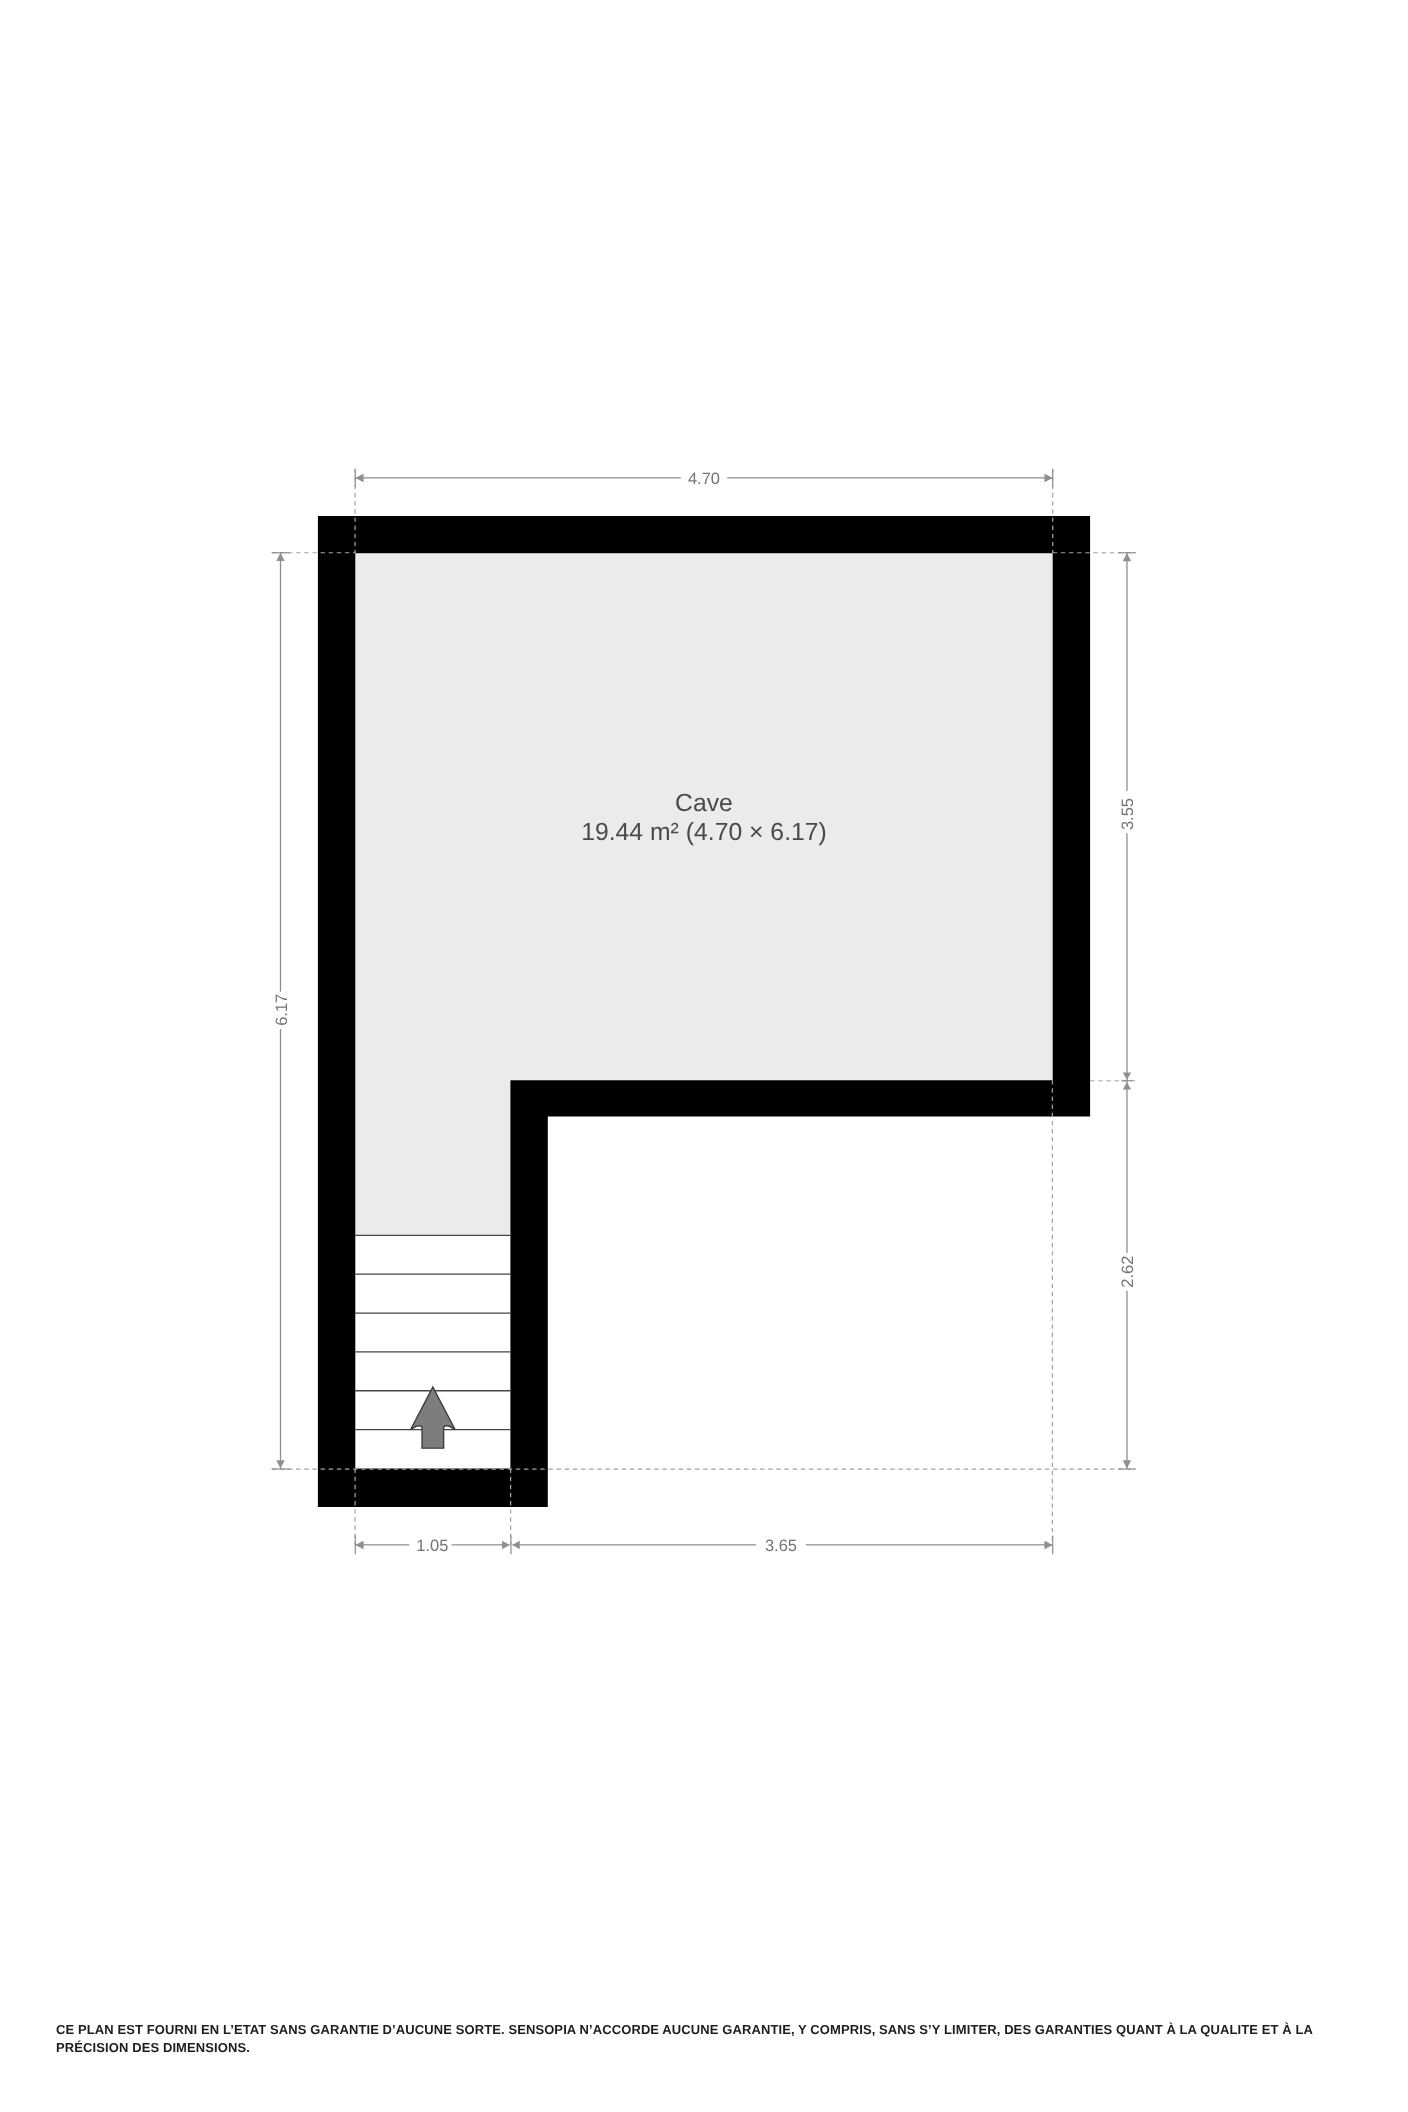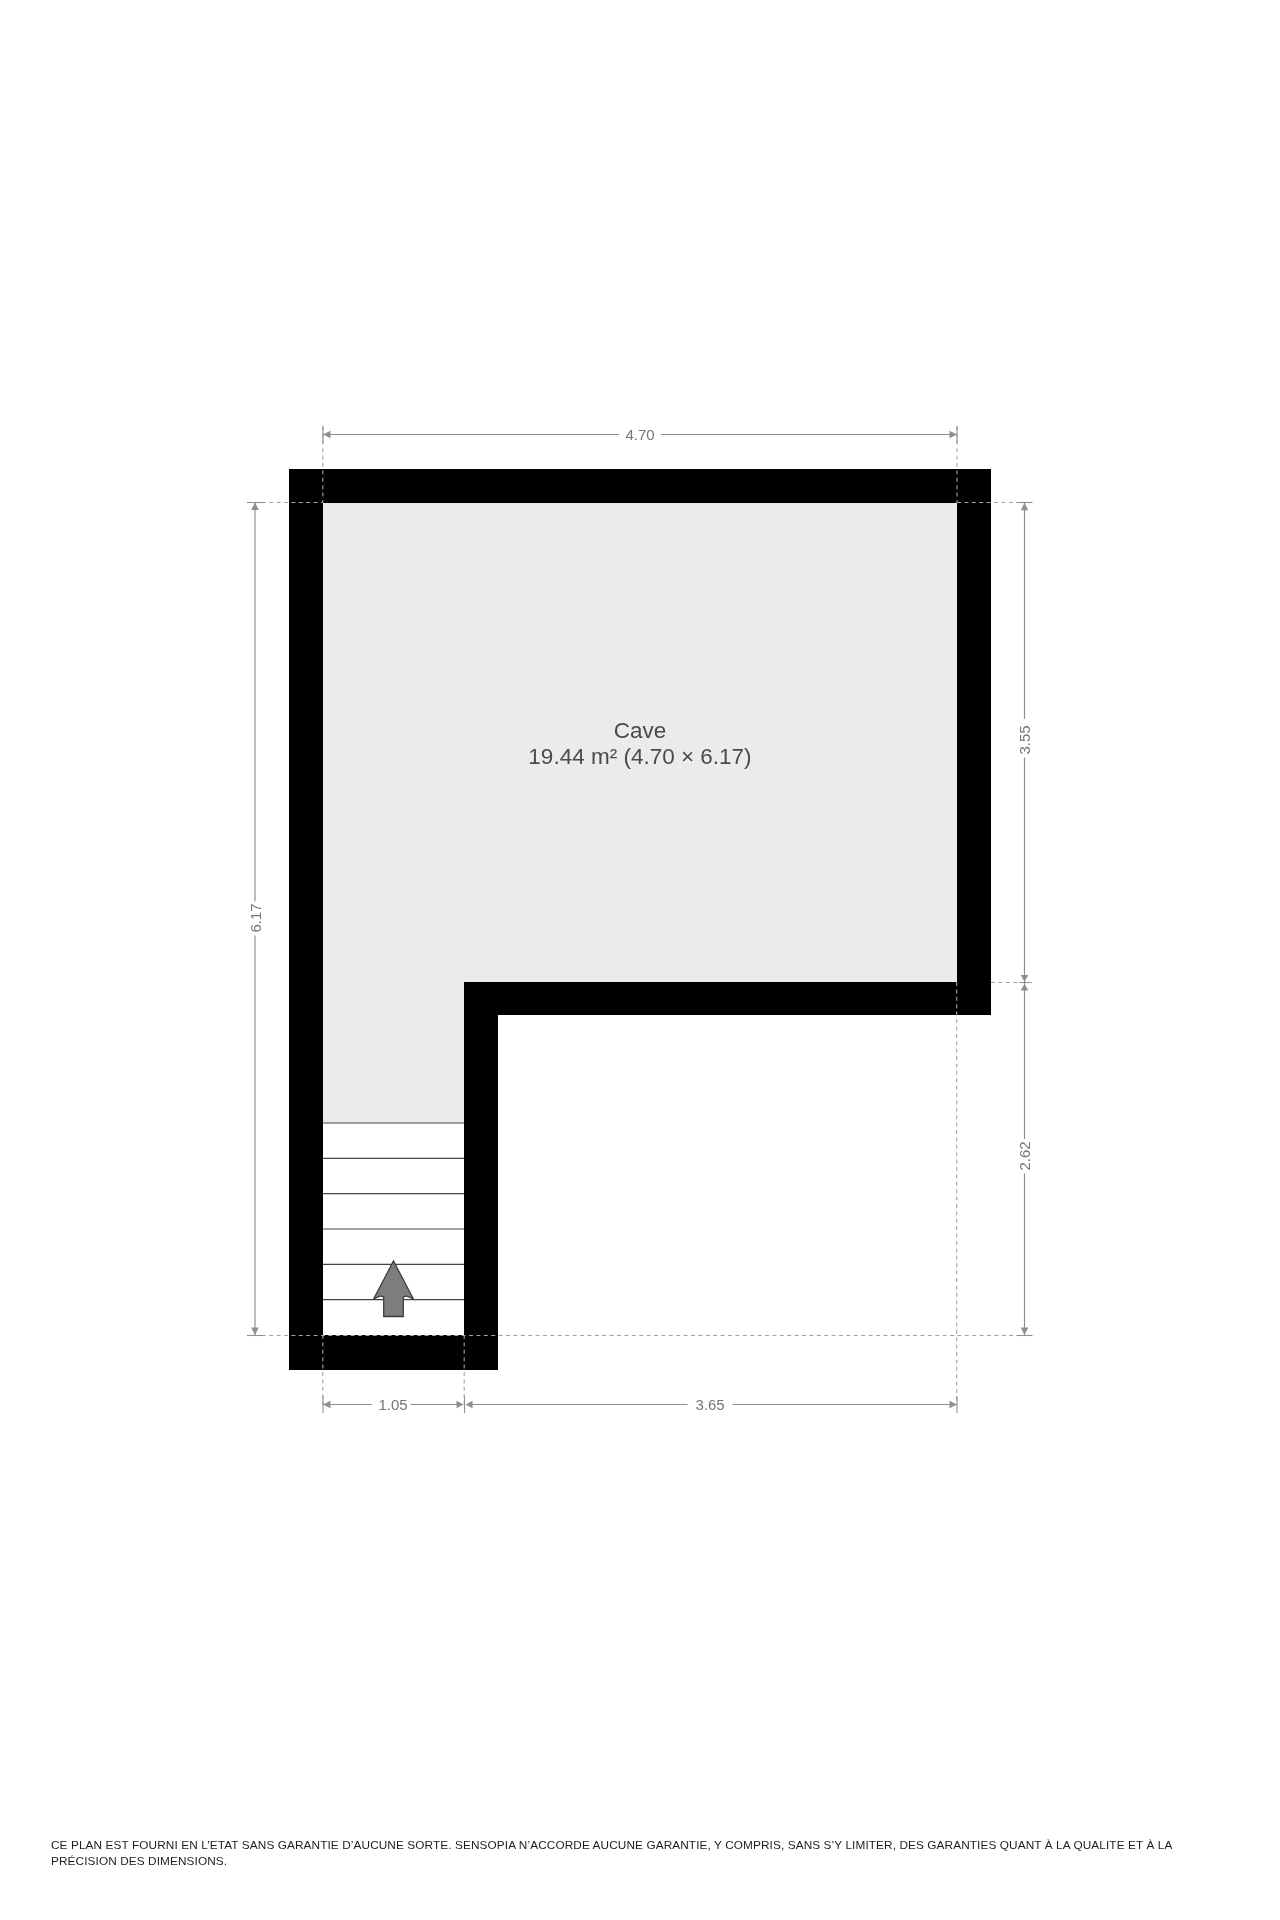--- a/index.html
+++ b/index.html
@@ -1,17 +1,17 @@
 <!DOCTYPE html>
 <html><head>
 <meta charset="utf-8">
 <style>
   html,body{margin:0;padding:0;background:#ffffff;}
   body{width:1280px;height:1920px;position:relative;font-family:"Liberation Sans",sans-serif;}
-  .disclaimer{position:absolute;left:51px;top:1836.5px;width:1145px;font-size:11.8px;line-height:16px;color:#1d1d1d;letter-spacing:0.1px;}
+  .disclaimer{position:absolute;left:51px;top:1836.5px;width:1145px;font-size:11.8px;line-height:16px;color:#1d1d1d;letter-spacing:0.1px;font-weight:bold;}
 </style>
 </head>
 <body>
 <svg width="1280" height="1920" viewBox="0 0 1280 1920" xmlns="http://www.w3.org/2000/svg">
 
   <rect x="0" y="0" width="1280" height="1920" fill="#ffffff"></rect>
 
   <path d="M323,503 L957,503 L957,982 L464,982 L464,1335 L323,1335 Z" fill="#ebebeb"></path>
 
   <g>

